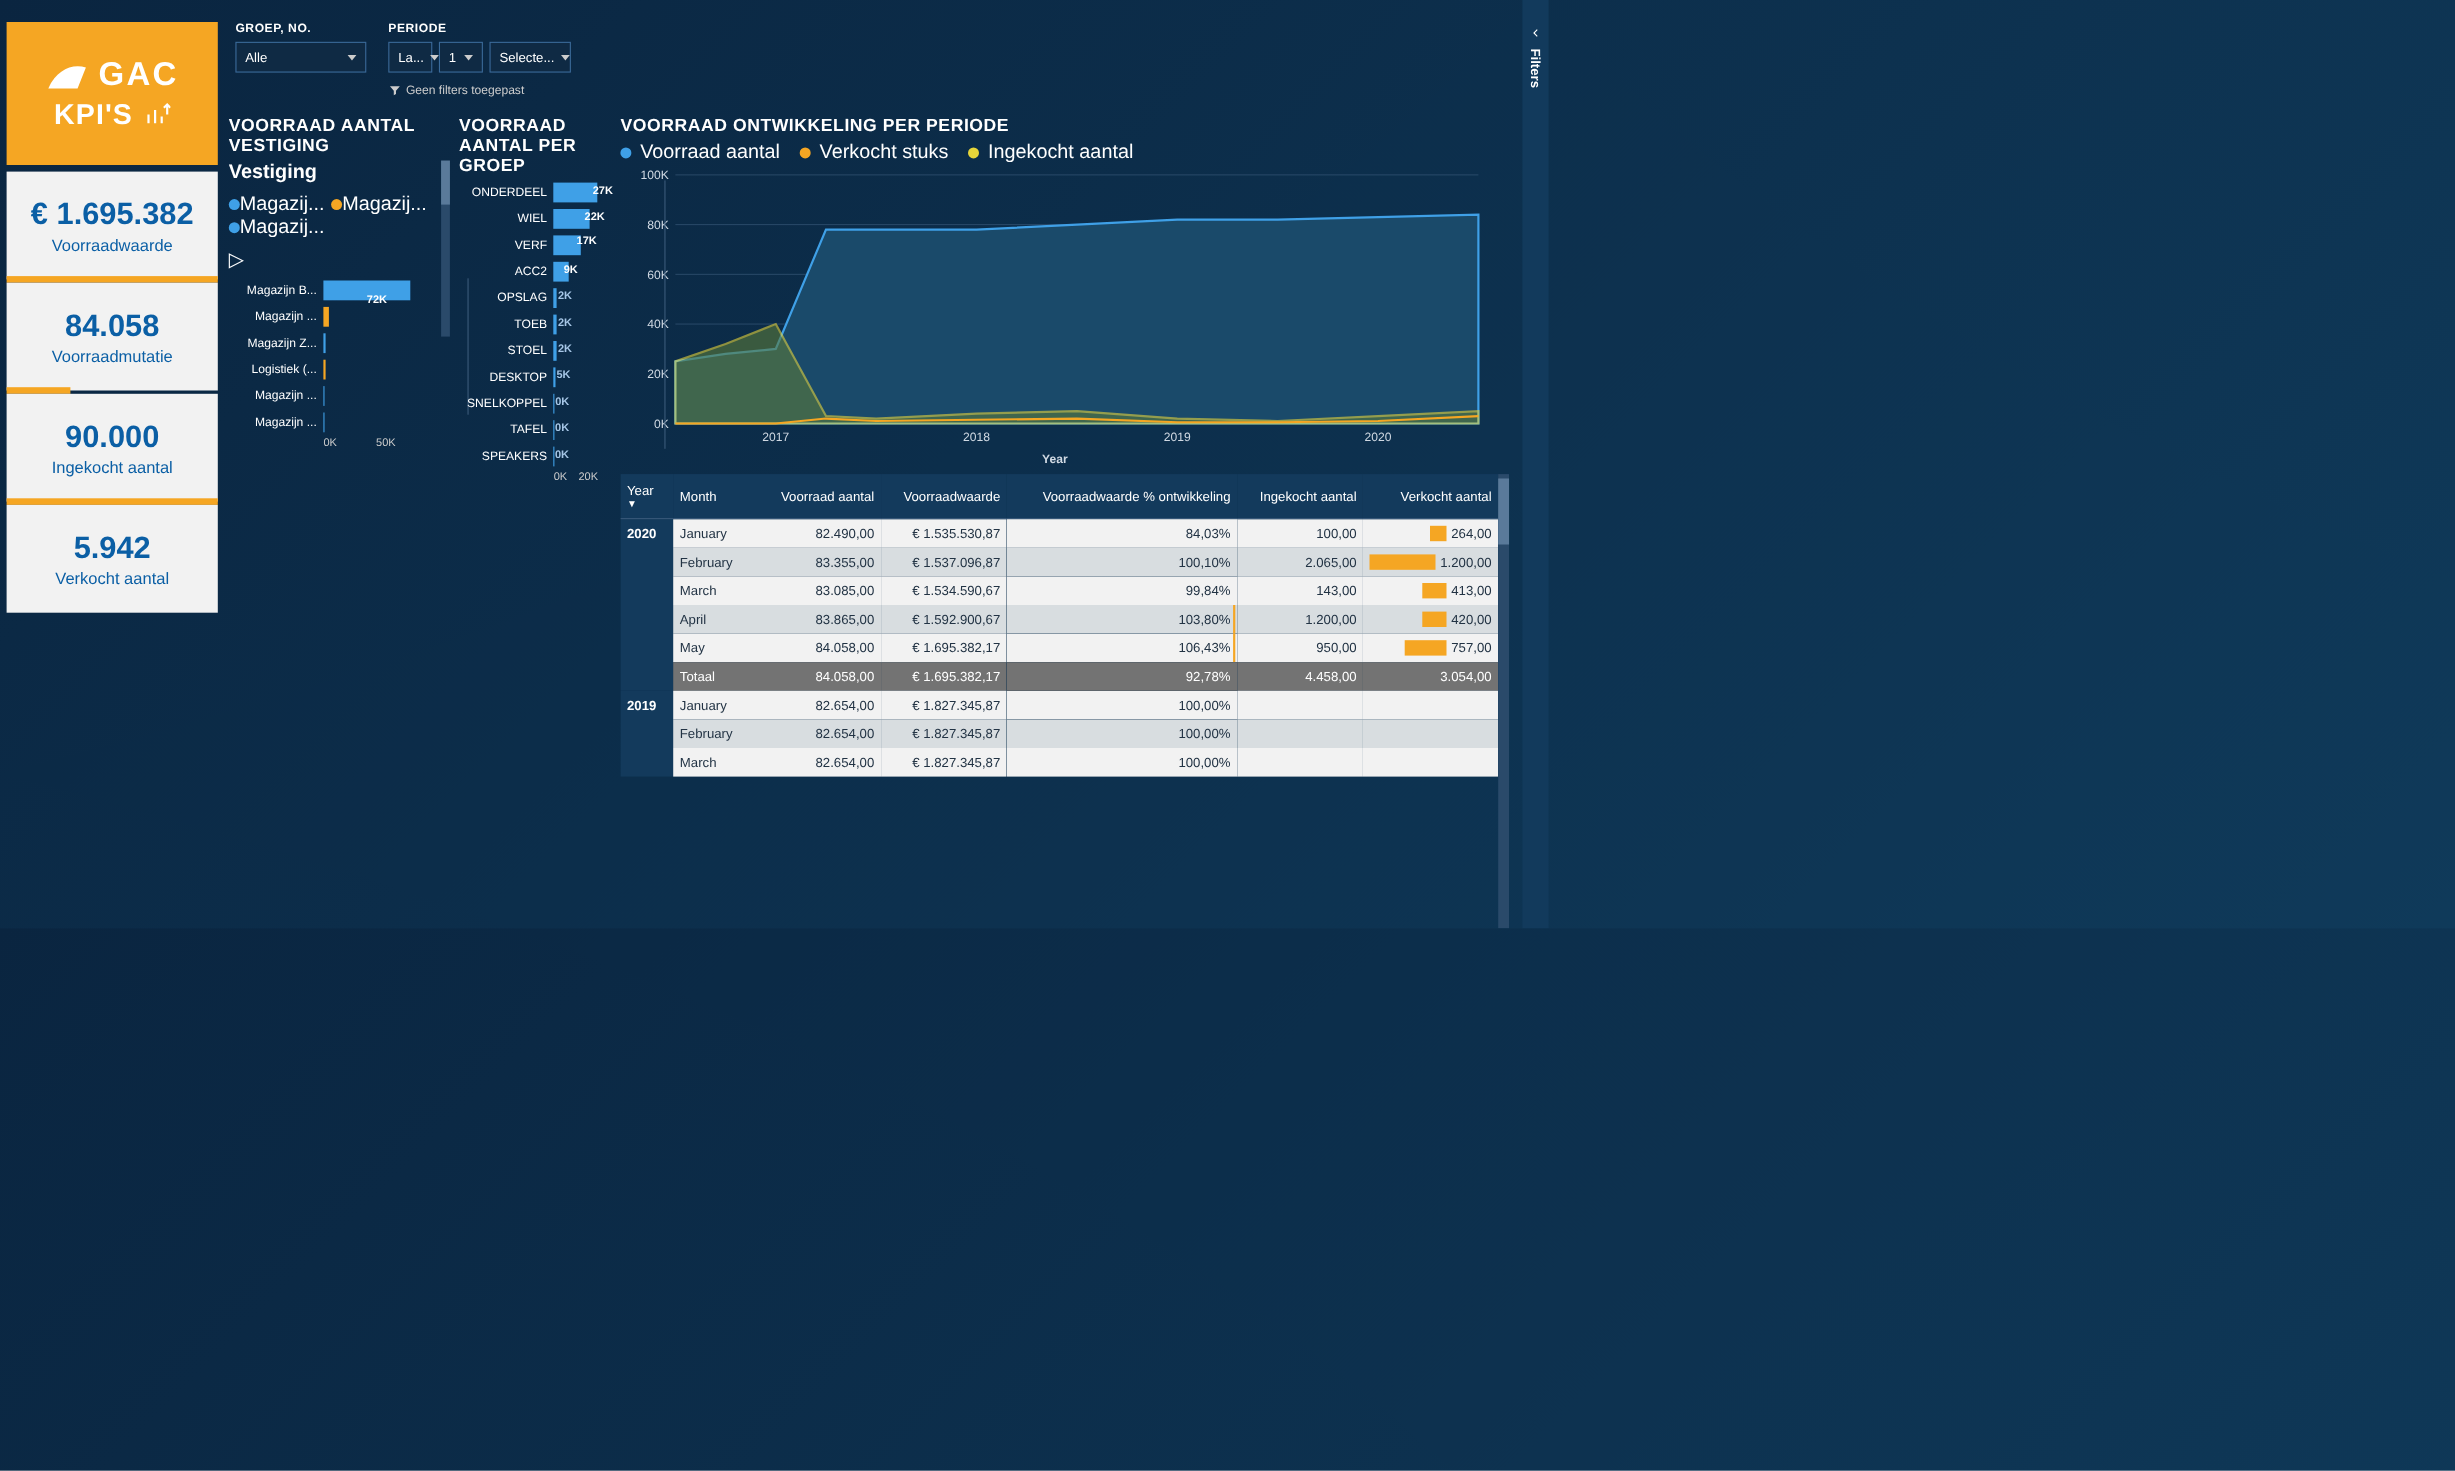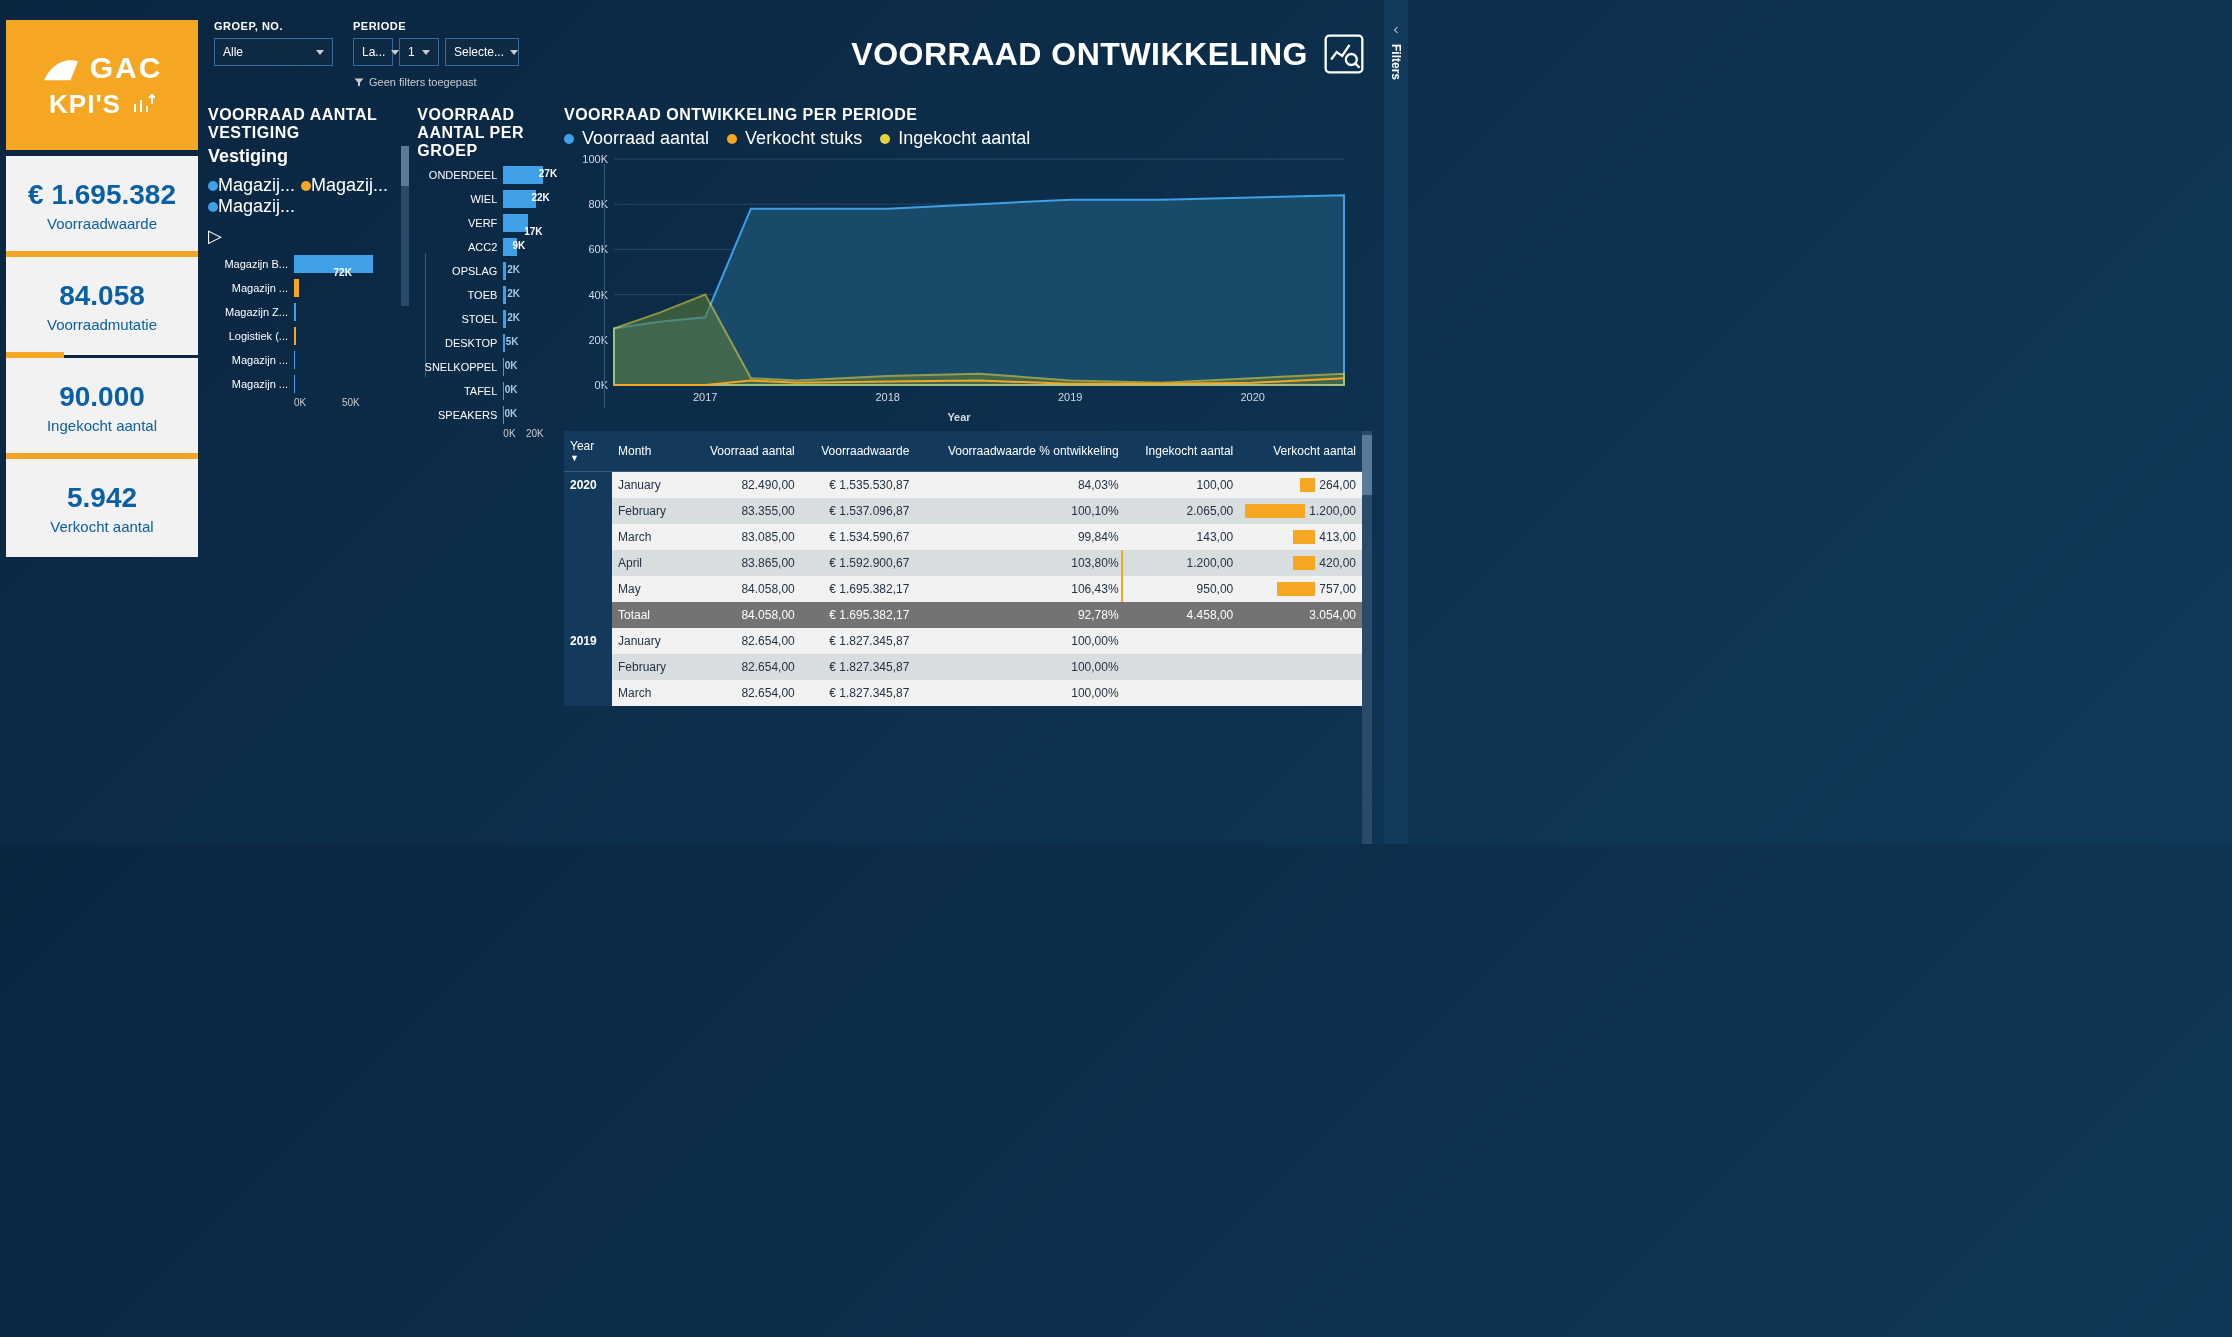--- a/index.html
+++ b/index.html
@@ -136,29 +136,20 @@
                 </div>
             </div>
             <div class="nofilters">
               <svg width="12" height="12" viewBox="0 0 24 24" fill="#ccc">
                   <path d="M3 5h18l-7 8v6l-4 2v-8z"></path>
                 </svg>
               <span>Geen filters toegepast</span>
             </div>
           </div>
         </div>
-        <div class="title">
-          <span>VOORRAAD ONTWIKKELING</span>
-          <svg width="44" height="44" viewBox="0 0 48 48" stroke="#fff" stroke-width="2.5" fill="none">
-            <rect x="4" y="4" width="40" height="40" rx="4"></rect>
-            <path d="M10 30l6-8 6 4 8-12"></path>
-            <circle cx="32" cy="30" r="6"></circle>
-            <path d="M36 34l5 5"></path>
-          </svg>
-        </div>
       </div>
 
       <div class="midrow">
 
         <div class="leftcharts">
           <div class="chartbox">
             <div class="panel-title">VOORRAAD AANTAL VESTIGING</div>
             <div style="display:flex; gap:6px;">
               <div style="flex:1;">
                 <div class="legend" style="margin-bottom:6px;">
@@ -233,21 +224,21 @@
                   <div class="hbar-lbl">WIEL</div>
                   <div style="flex:1;position:relative;">
                     <div class="hbar-bar" style="width:63.55555555555555%;"></div>
                     <div class="hbar-val" style="left:55.55555555555555%;top:2px;color:#fff;">22K</div>
                   </div>
                 </div>
                 <div class="hbar">
                   <div class="hbar-lbl">VERF</div>
                   <div style="flex:1;position:relative;">
                     <div class="hbar-bar" style="width:49.111111111111114%;"></div>
-                    <div class="hbar-val" style="left:41.111111111111114%;top:12px;color:#fff;">17K</div>
+                    <div class="hbar-val" style="left:41.111111111111114%;top:0;color:#fff;">17K</div>
                   </div>
                 </div>
                 <div class="hbar">
                   <div class="hbar-lbl">ACC2</div>
                   <div style="flex:1;position:relative;">
                     <div class="hbar-bar" style="width:26%;"></div>
                     <div class="hbar-val" style="left:18%;top:2px;color:#fff;">9K</div>
                   </div>
                 </div>
                 <div class="hbar">

